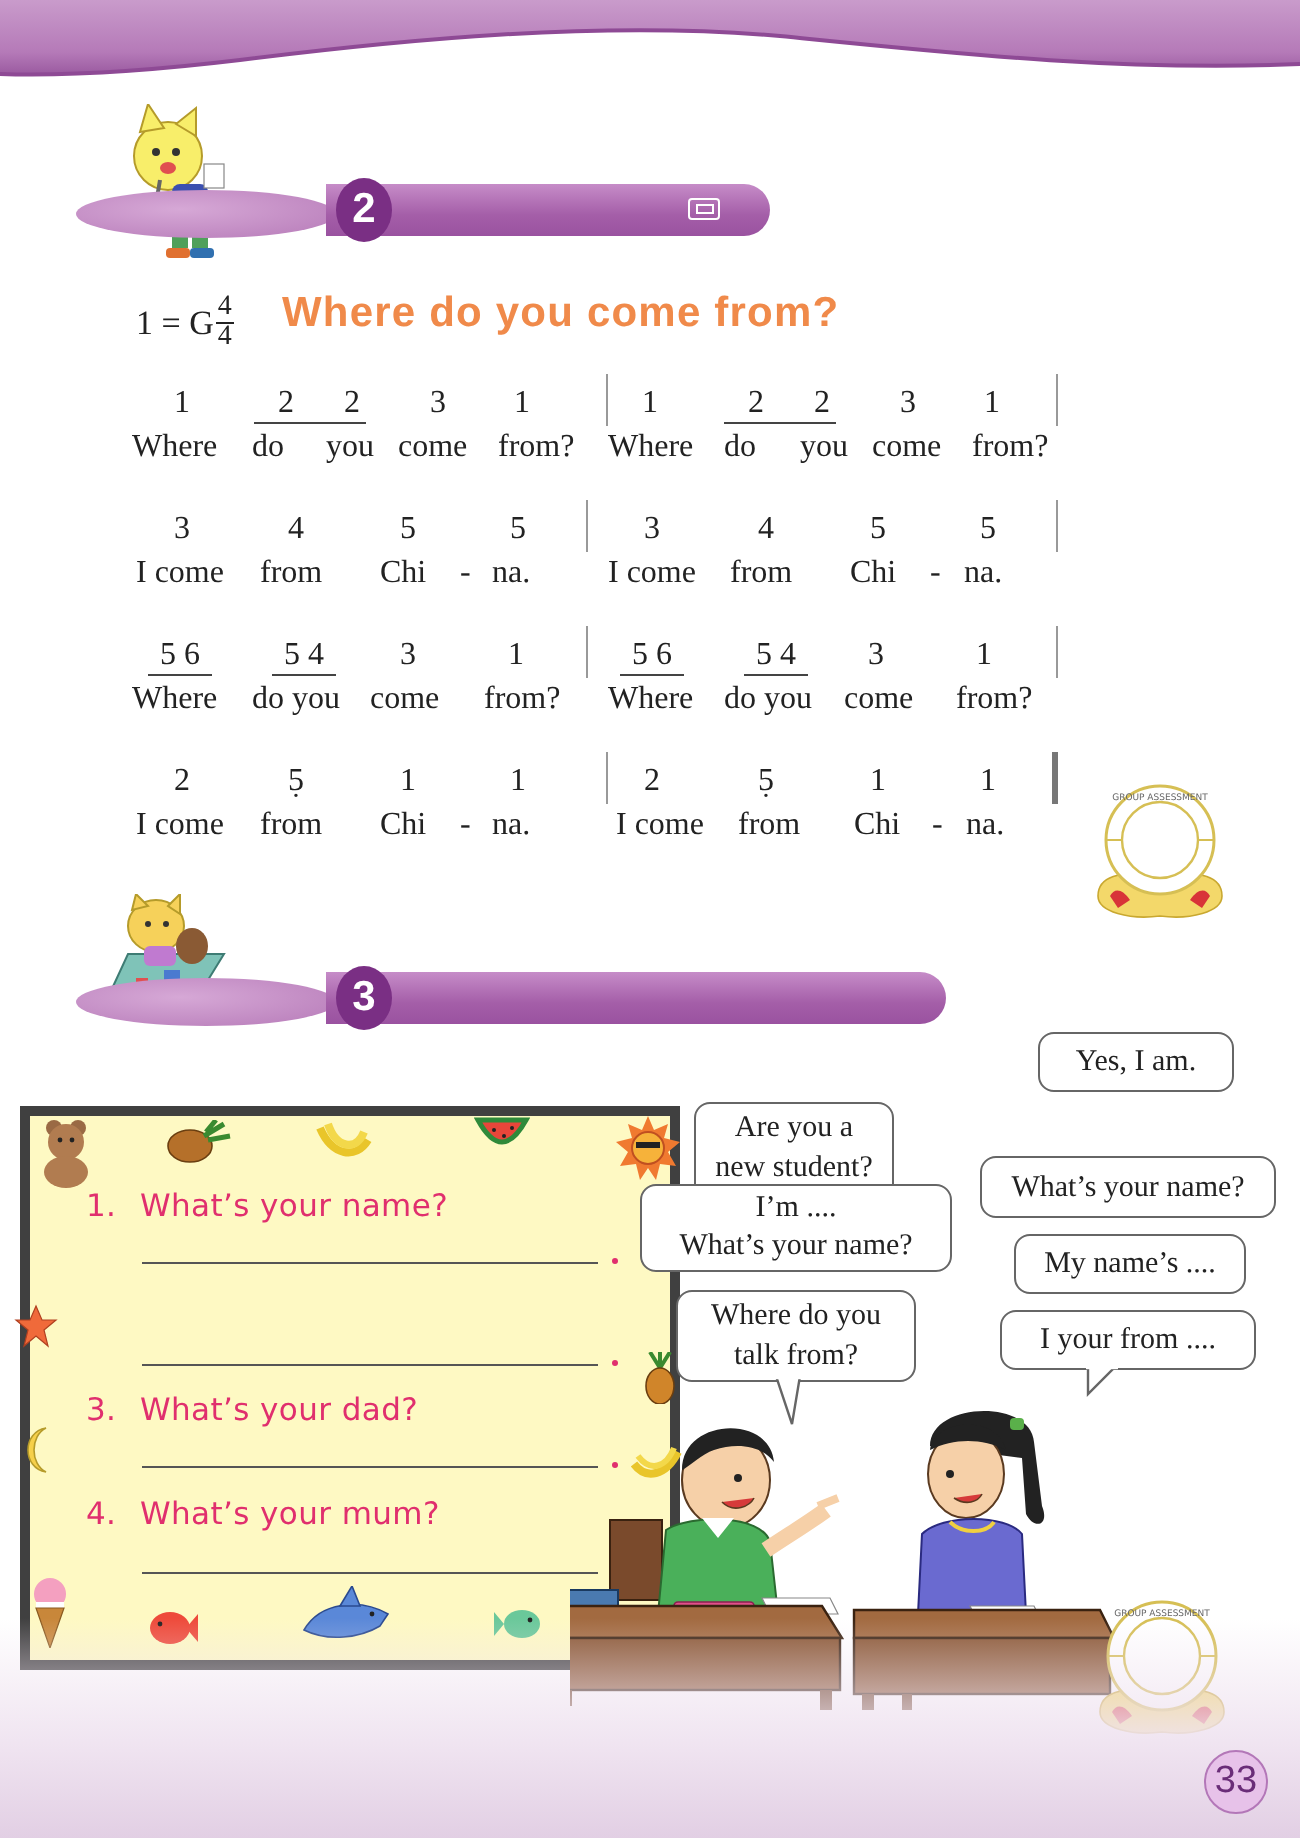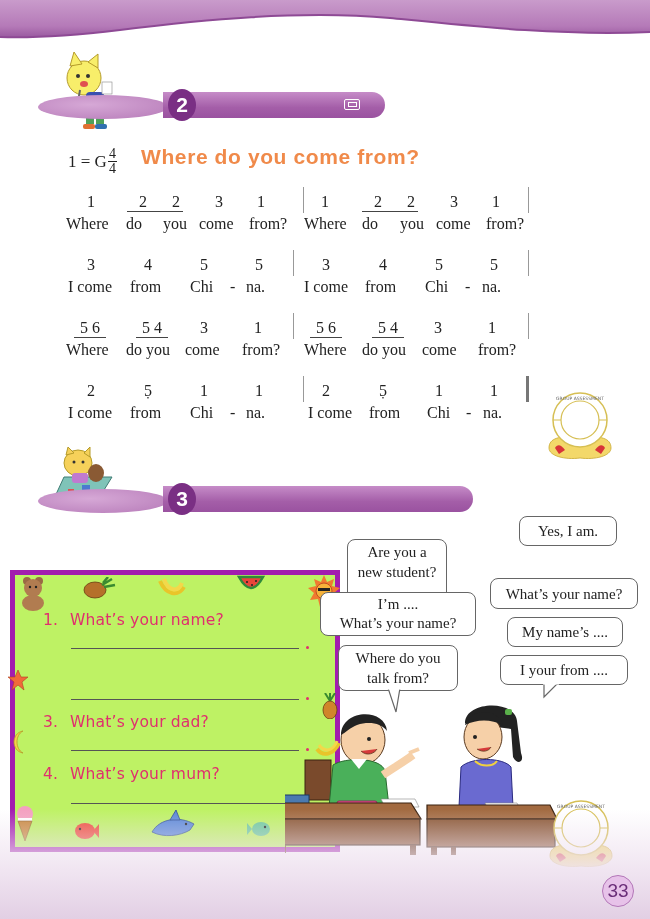--- a/index.html
+++ b/index.html
@@ -42,22 +42,22 @@
     font-size: 7px; }
   .beam { position: absolute; top: 18px; height: 1px; background: #444; }
   .barline { position: absolute; top: -6px; width: 1px; height: 26px; background: #999; }
   .barline.double { width: 3px; border-left: 1px solid #777; border-right: 2px solid #777; background: transparent; }
   .lyric { position: absolute; top: 22px; font-size: 16px; white-space: nowrap; }
 
   
   .badge { position: absolute; width: 70px; height: 70px; }
 
   
-  .card { position: absolute; left: 10px; top: 570px; width: 330px; height: 282px; background: #bef264;
-    border: 5px solid #a21caf; border-right-width: 5px; }
+  .card { position: absolute; left: 10px; top: 553px; width: 330px; height: 282px; background: #fef9c3;
+    border: 5px solid #404040; border-right-width: 5px; }
   .q { position: absolute; left: 28px; font-family: "DejaVu Sans", sans-serif; font-size: 15.5px; color: #e02f6e;
     white-space: nowrap; letter-spacing: 0.2px; }
   .q .n { display: inline-block; width: 27px; }
   .ans-line { position: absolute; left: 56px; width: 228px; height: 1px; background: #555; }
   .ans-dot { position: absolute; width: 3px; height: 3px; background: #e02f6e; border-radius: 50%; }
 
   
   .bubble { position: absolute; background: #fff; border: 1.2px solid #666; border-radius: 8px;
     font-size: 15px; line-height: 20px; text-align: center; padding: 2px 6px; white-space: nowrap; }
 
@@ -323,21 +323,21 @@
   <div class="ans-line" style="top:175px"></div>
   <div class="ans-dot" style="left:291px;top:173px"></div>
 
   <div class="q" style="top:190px">
     <span class="n">4.</span><span>What’s your mum?</span>
   </div>
   <div class="ans-line" style="top:228px"></div>
   <div class="ans-dot" style="left:291px;top:226px"></div>
 </div>
 
-<div class="bubble" style="left:347px;top:539px;width:100px;height:66px;">
+<div class="bubble" style="left:347px;top:551px;width:100px;height:66px;">
   <span style="white-space:pre-line">Are you a
 new student?</span>
 </div>
 <div class="bubble" style="left:320px;top:592px;width:156px;height:44px;line-height:19px;">
   <span style="white-space:pre-line">I’m ....
 What’s your name?</span>
 </div>
 <div class="bubble" style="left:338px;top:645px;width:120px;height:46px;line-height:20px;">
   <span style="white-space:pre-line">Where do you
 talk from?</span>

